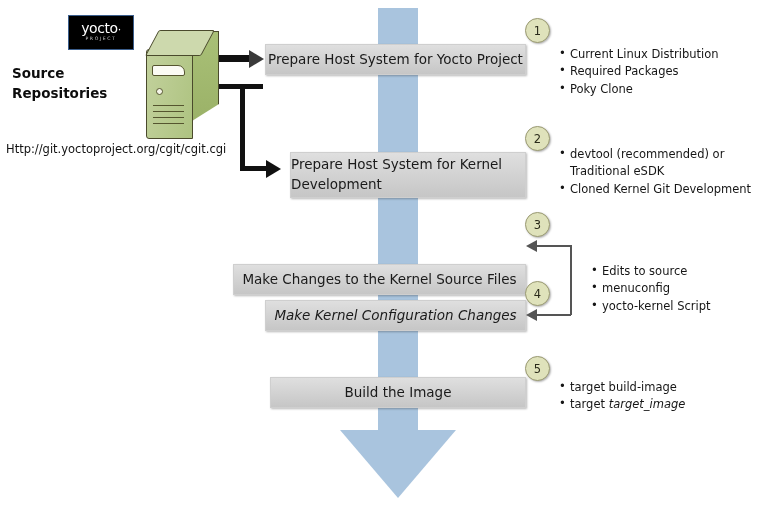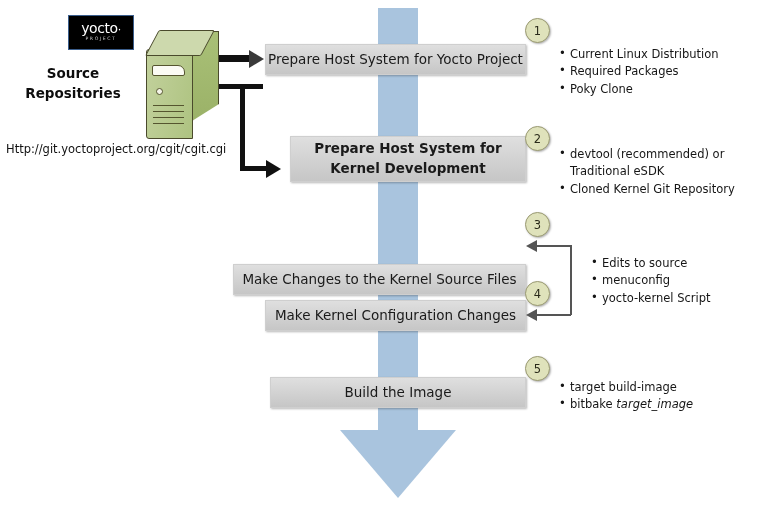--- a/index.html
+++ b/index.html
@@ -9,26 +9,26 @@
   
   .flow-shaft{position:absolute;left:378px;top:8px;width:40px;height:425px;background:#a9c4de;}
   .flow-head{position:absolute;left:340px;top:430px;width:0;height:0;
              border-left:58px solid transparent;border-right:58px solid transparent;
              border-top:68px solid #a9c4de;}
 
   
   .step-box{position:absolute;background:linear-gradient(#dfdfdf,#c6c6c6);
             border:1px solid #cfcfcf;box-shadow:1px 1px 2px rgba(0,0,0,.28);
             color:#1a1a1a;font-size:13.5px;display:flex;align-items:center;
-            justify-content:center;text-align:center;line-height:1.45;}
+            justify-content:center;line-height:1.45;}
 
   #box1{left:265px;top:44px;width:259px;height:29px;}
-  #box2{left:290px;top:136px;width:234px;height:44px;font-weight:bold;}
+  #box2{left:290px;top:152px;width:234px;height:44px;}
   #box3{left:233px;top:232px;width:291px;height:29px;margin-top:32px;}
-  #box4{left:265px;top:300px;width:259px;height:29px;}
+  #box4{left:265px;top:300px;width:259px;height:29px;font-style:italic;}
   #box5{left:270px;top:377px;width:254px;height:29px;}
 
   
   .num-circle{position:absolute;width:23px;height:23px;border-radius:50%;
               background:#dfe2bb;border:1.6px solid #9a9a72;
               color:#2a2a1a;font-size:11.5px;display:flex;align-items:center;
               justify-content:center;box-shadow:1px 1px 2px rgba(0,0,0,.3);}
   #num1{left:525px;top:18px;}
   #num2{left:525px;top:126px;}
   #num3{left:525px;top:212px;}
@@ -36,33 +36,33 @@
   #num5{left:525px;top:356px;}
 
   
   .note{position:absolute;font-size:11.5px;color:#161616;line-height:1.52;}
   .note ul{margin:8px;padding:0;list-style:none;}
   .note li{position:relative;padding-left:11px;}
   .note li:before{content:"\2022";position:absolute;left:0;top:-1px;color:#161616;}
   .note i{font-style:italic;}
   #note1{left:551px;top:38px;width:210px;}
   #note2{left:551px;top:138px;width:212px;}
-  #note34{left:583px;top:247px;width:175px;}
+  #note34{left:583px;top:255px;width:175px;}
   #note5{left:551px;top:371px;width:200px;}
 
   
   .logo{position:absolute;left:68px;top:15px;width:66px;height:35px;background:#000;
         border:1.5px solid #3b5e8c;box-sizing:border-box;}
   .logo .wordmark{position:absolute;left:0;right:0;top:5px;text-align:center;
         color:#fff;font-size:14px;letter-spacing:-.4px;line-height:1;}
   .logo .wordmark .dot{font-size:11px;}
   .logo .sub{position:absolute;left:0;right:0;top:21px;text-align:center;color:#c9c9c9;
         font-size:4.6px;letter-spacing:1.6px;line-height:1;}
 
-  .src-label{position:absolute;left:12px;top:64px;width:122px;text-align:center;
+  .src-label{position:absolute;left:12px;top:64px;width:122px;text-align:left;
         font-size:13.5px;font-weight:bold;color:#0d0d0d;line-height:1.45;}
   .url-label{position:absolute;left:6px;top:142px;width:225px;font-size:11.5px;color:#111;}
 
   
   .server{position:absolute;left:137px;top:27px;width:82px;height:112px;}
   .srv-face{position:absolute;left:9px;top:22px;width:47px;height:90px;
             background:linear-gradient(100deg,#c2d19c,#aec381);
             border:1.2px solid #4a4a2c;border-radius:3px 0 0 3px;box-sizing:border-box;}
   .srv-side{position:absolute;left:55px;top:4px;width:27px;height:90px;
             background:linear-gradient(#a9c077,#9bb268);border:1.2px solid #4a4a2c;
@@ -152,36 +152,36 @@
     <ul>
       <li>Current Linux Distribution</li>
       <li>Required Packages</li>
       <li>Poky Clone</li>
     </ul>
   </div>
 
   <div class="note" id="note2">
     <ul>
       <li>devtool (recommended) or Traditional eSDK</li>
-      <li>Cloned Kernel Git Repository</li>
+      <li>Cloned Kernel Git Development</li>
     </ul>
   </div>
 
   <div class="note" id="note34">
     <ul>
       <li>Edits to source</li>
       <li>menuconfig</li>
       <li>yocto-kernel Script</li>
     </ul>
   </div>
 
   <div class="note" id="note5">
     <ul>
       <li><span>target build-image</span></li>
-      <li><span>bitbake </span><i>target_image</i></li>
+      <li><span>target </span><i>target_image</i></li>
     </ul>
   </div>
 
   <div class="ret-line" style="left:570px;top:245px;width:1.6px;height:70px;"></div>
   <div class="ret-line" style="left:536px;top:245px;width:35px;height:1.6px;"></div>
   <div class="ret-line" style="left:536px;top:314px;width:35px;height:1.6px;"></div>
   <div class="ret-head" style="left:526px;top:240px;"></div>
   <div class="ret-head" style="left:526px;top:309px;"></div>
 
 </div>

